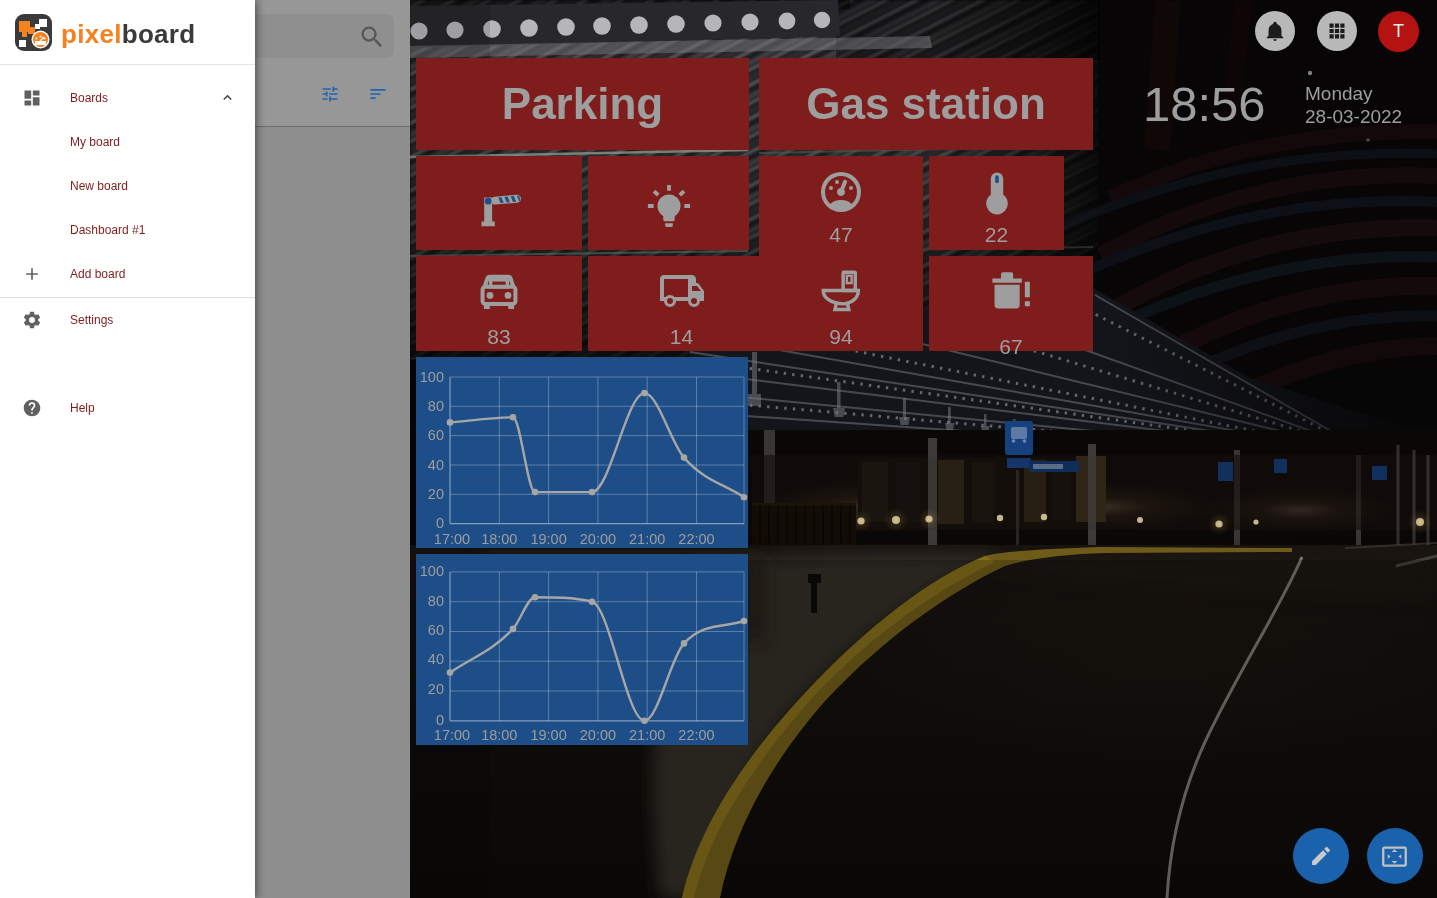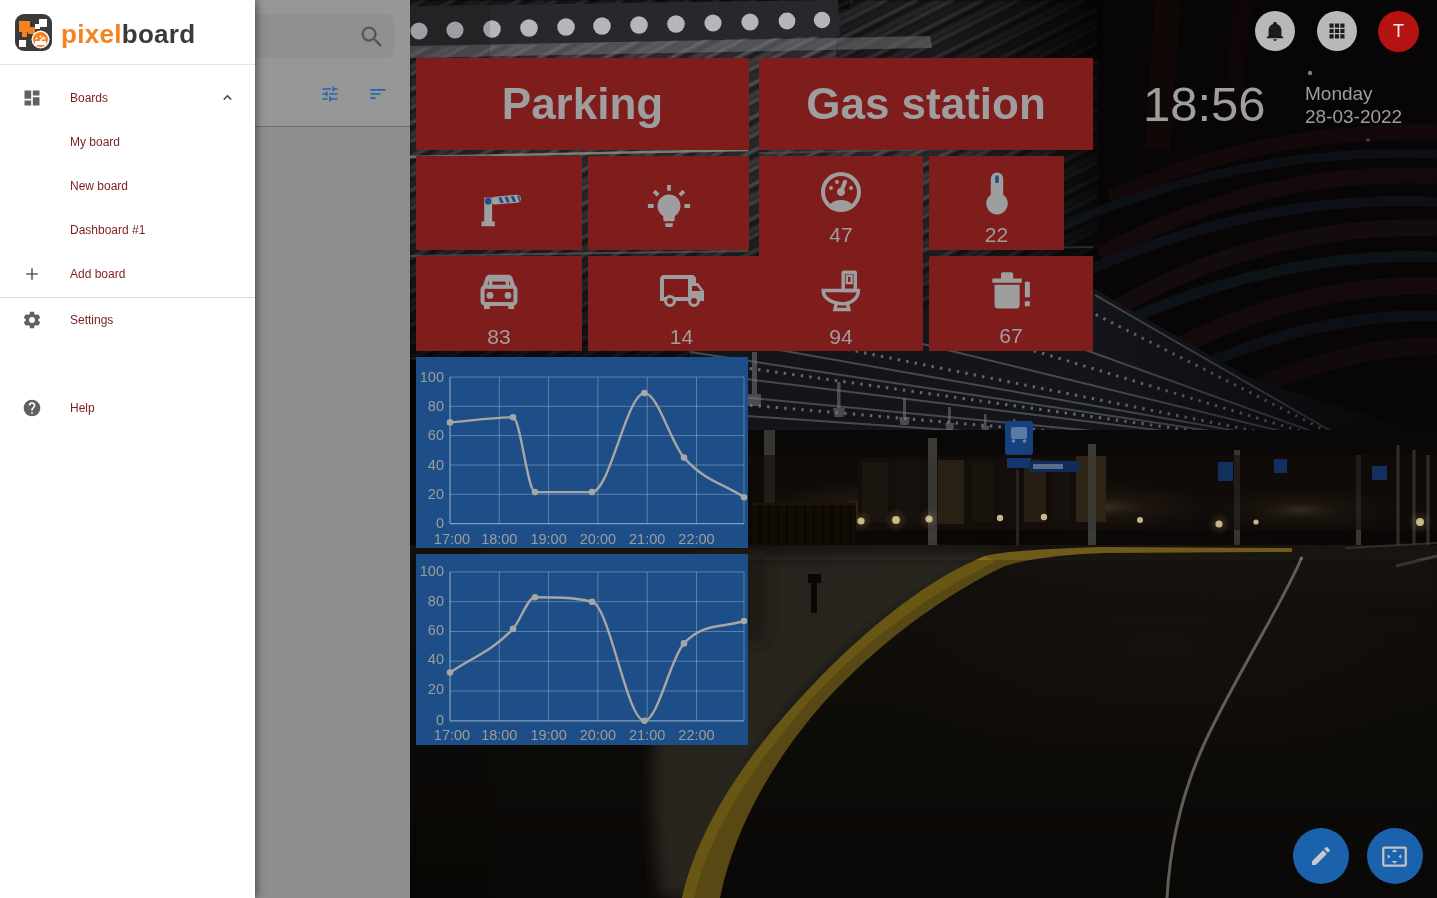--- a/index.html
+++ b/index.html
@@ -398,21 +398,21 @@
       <rect x="14.7" y="5.4" width="2.2" height="3.4" stroke-width="1.1"></rect>
       <path stroke-width="1.6" d="M3.8,12.2 H20 C20,15.8 16.8,18.2 13,18.4 C8,18.2 3.8,16 3.8,12.2 Z"></path>
       <path stroke-width="1.6" d="M9.8,18.4 L9.2,21 H15.6 L15,18.4"></path>
     </svg>
     <div class="num" style="top:69px">94</div>
   </div>
   <div class="tile" style="left:929px;top:256px;width:164px;height:95px">
     <svg class="ticn" style="top:9px" width="52" height="52" viewBox="0 0 24 24">
           <path fill="#9e9e9e" d="M3.4,6.2 H17 V8.2 H3.4 Z M7.4,4.2 Q7.4,3.3 8.3,3.3 H12.1 Q13,3.3 13,4.2 V6.2 H7.4 Z M4.4,9.1 H16 V18.5 Q16,20.1 14.4,20.1 H6 Q4.4,20.1 4.4,18.5 Z M18.4,7.7 H20.7 V14.9 H18.4 Z M18.4,16.7 H20.7 V19 H18.4 Z"></path>
         </svg>
-    <div class="num" style="top:68px">67</div>
+    <div class="num" style="top:79px">67</div>
   </div>
 
   <svg style="position:absolute;left:416px;top:357px" width="332" height="191" viewBox="416 357 332 191">
     <rect x="416" y="357" width="332" height="191" fill="#1d4e88"></rect>
     <g stroke="#ffffff" stroke-opacity="0.28" stroke-width="1">
       <path d="M450,494.3H744 M450,465H744 M450,435.6H744 M450,406.3H744 M450,377H744"></path>
       <path d="M499.3,377V523.6 M548.6,377V523.6 M597.9,377V523.6 M647.2,377V523.6 M696.5,377V523.6 M744,377V523.6"></path>
     </g>
     <g stroke="#ffffff" stroke-opacity="0.45" stroke-width="1.2">
       <path d="M450,377V523.6 M450,523.6H744"></path>

